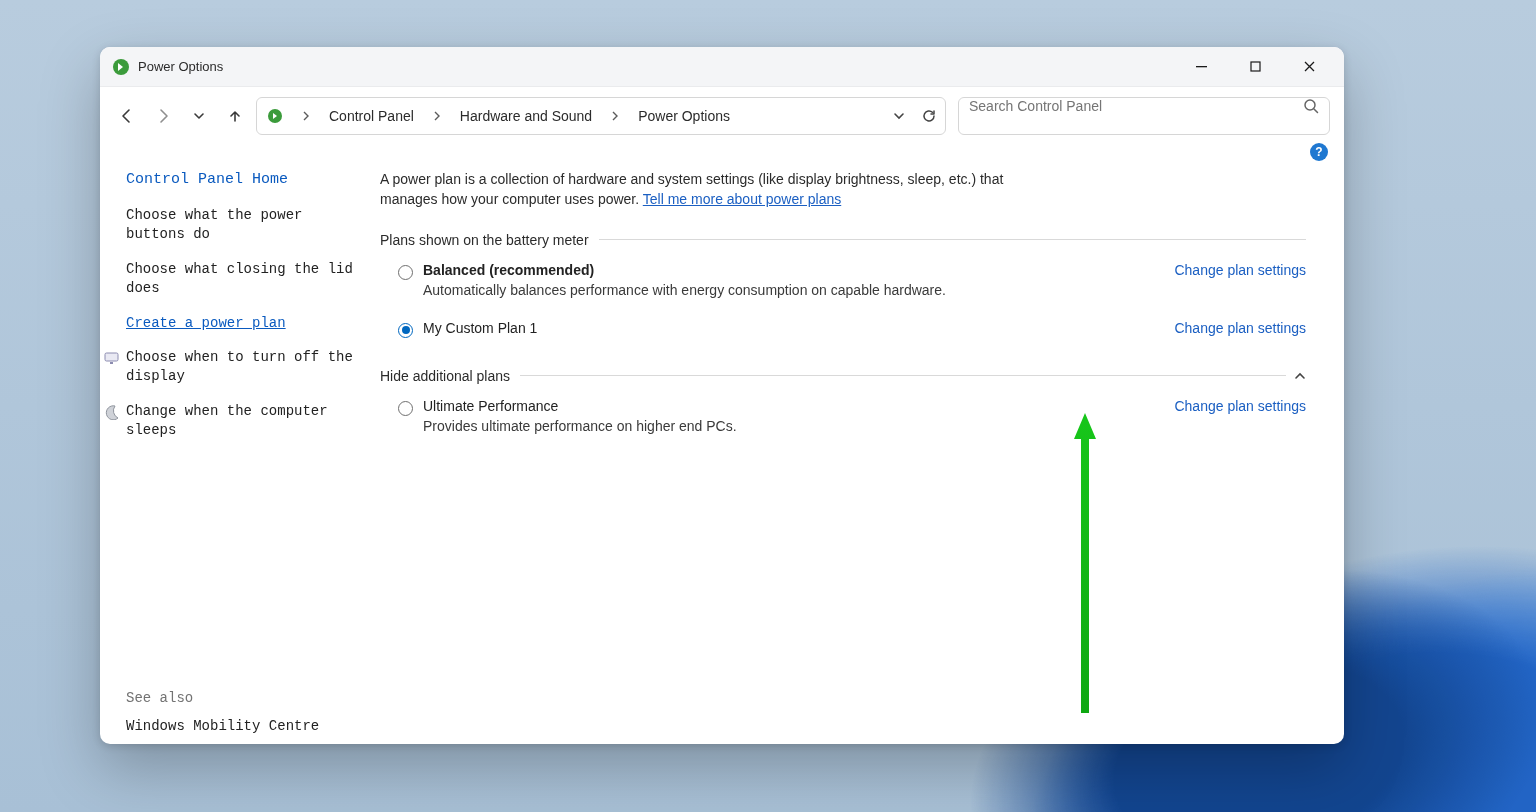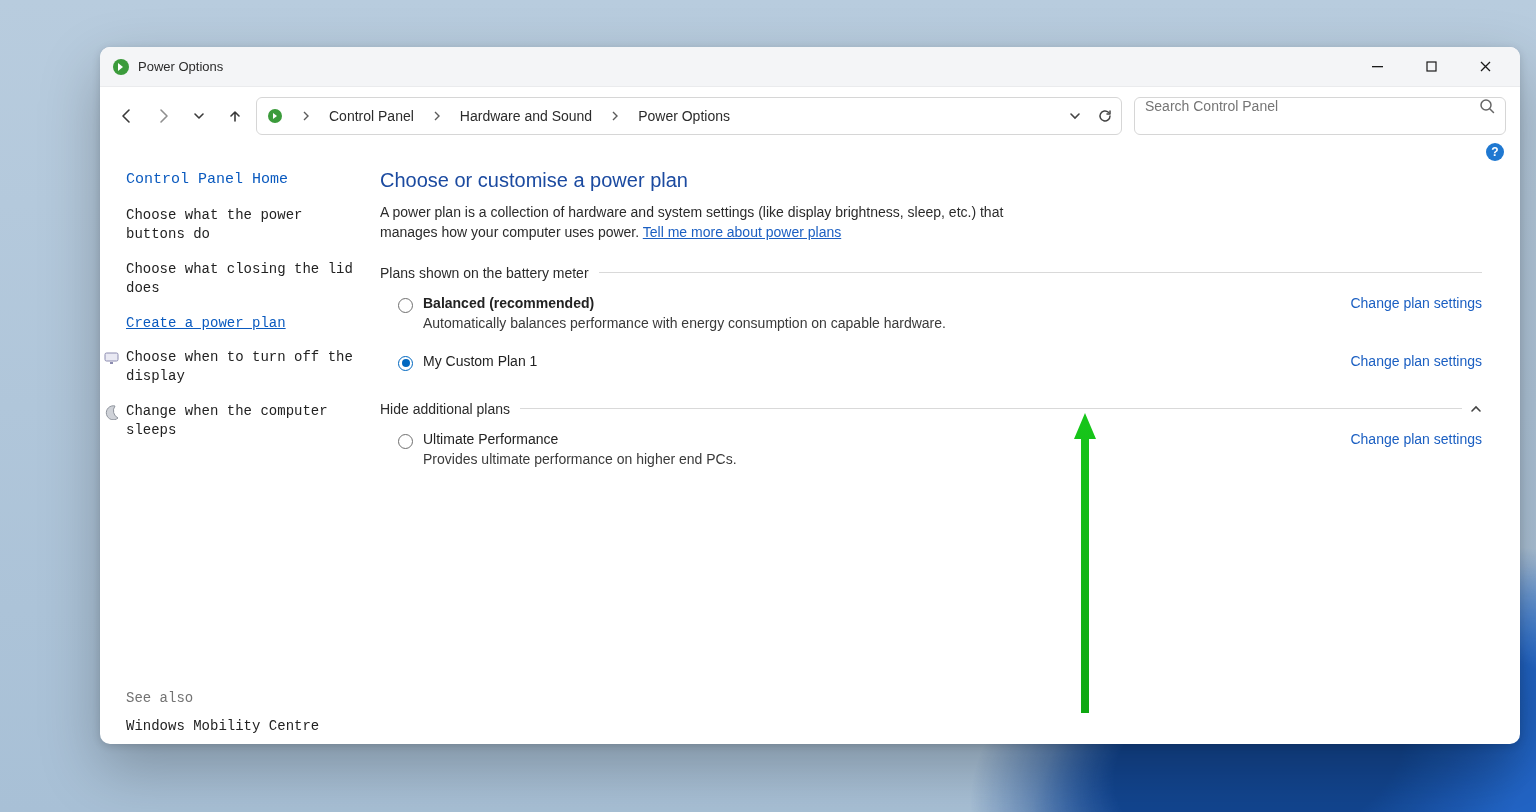--- a/index.html
+++ b/index.html
@@ -25,21 +25,21 @@
       radial-gradient(ellipse 620px 380px at 85% 75%, #6aa9ee 0%, #6aa9ee 42%, rgba(106,169,238,0) 72%);
     filter: blur(0.3px);
     transform: rotate(-14deg);
     opacity: 0.95;
   }
 
   .window {
     position: absolute;
     top: 47px;
     left: 100px;
-    width: 1420px;
+    width: 1244px;
     height: 697px;
     background: #fff;
     border-radius: 10px;
     box-shadow: 0 24px 60px rgba(0,0,0,.25), 0 2px 8px rgba(0,0,0,.15);
     display: flex;
     flex-direction: column;
     overflow: hidden;
   }
 
   
@@ -333,21 +333,20 @@
         </span>
         <span>Change when the computer sleeps</span>
       </div>
 
       <div class="see-also">See also</div>
       <div class="see-link">Windows Mobility Centre</div>
       <div class="see-link">User Accounts</div>
     </div>
 
     <div class="content">
-      <h1>Choose or customise a power plan</h1>
       <p class="desc">
         <span>A power plan is a collection of hardware and system settings (like display brightness, sleep, etc.) that manages how your computer uses power. </span><a>Tell me more about power plans</a>
       </p>
 
       <div class="section-head">
         <span>Plans shown on the battery meter</span>
         <span class="rule"></span>
       </div>
 
       <div class="plan">

